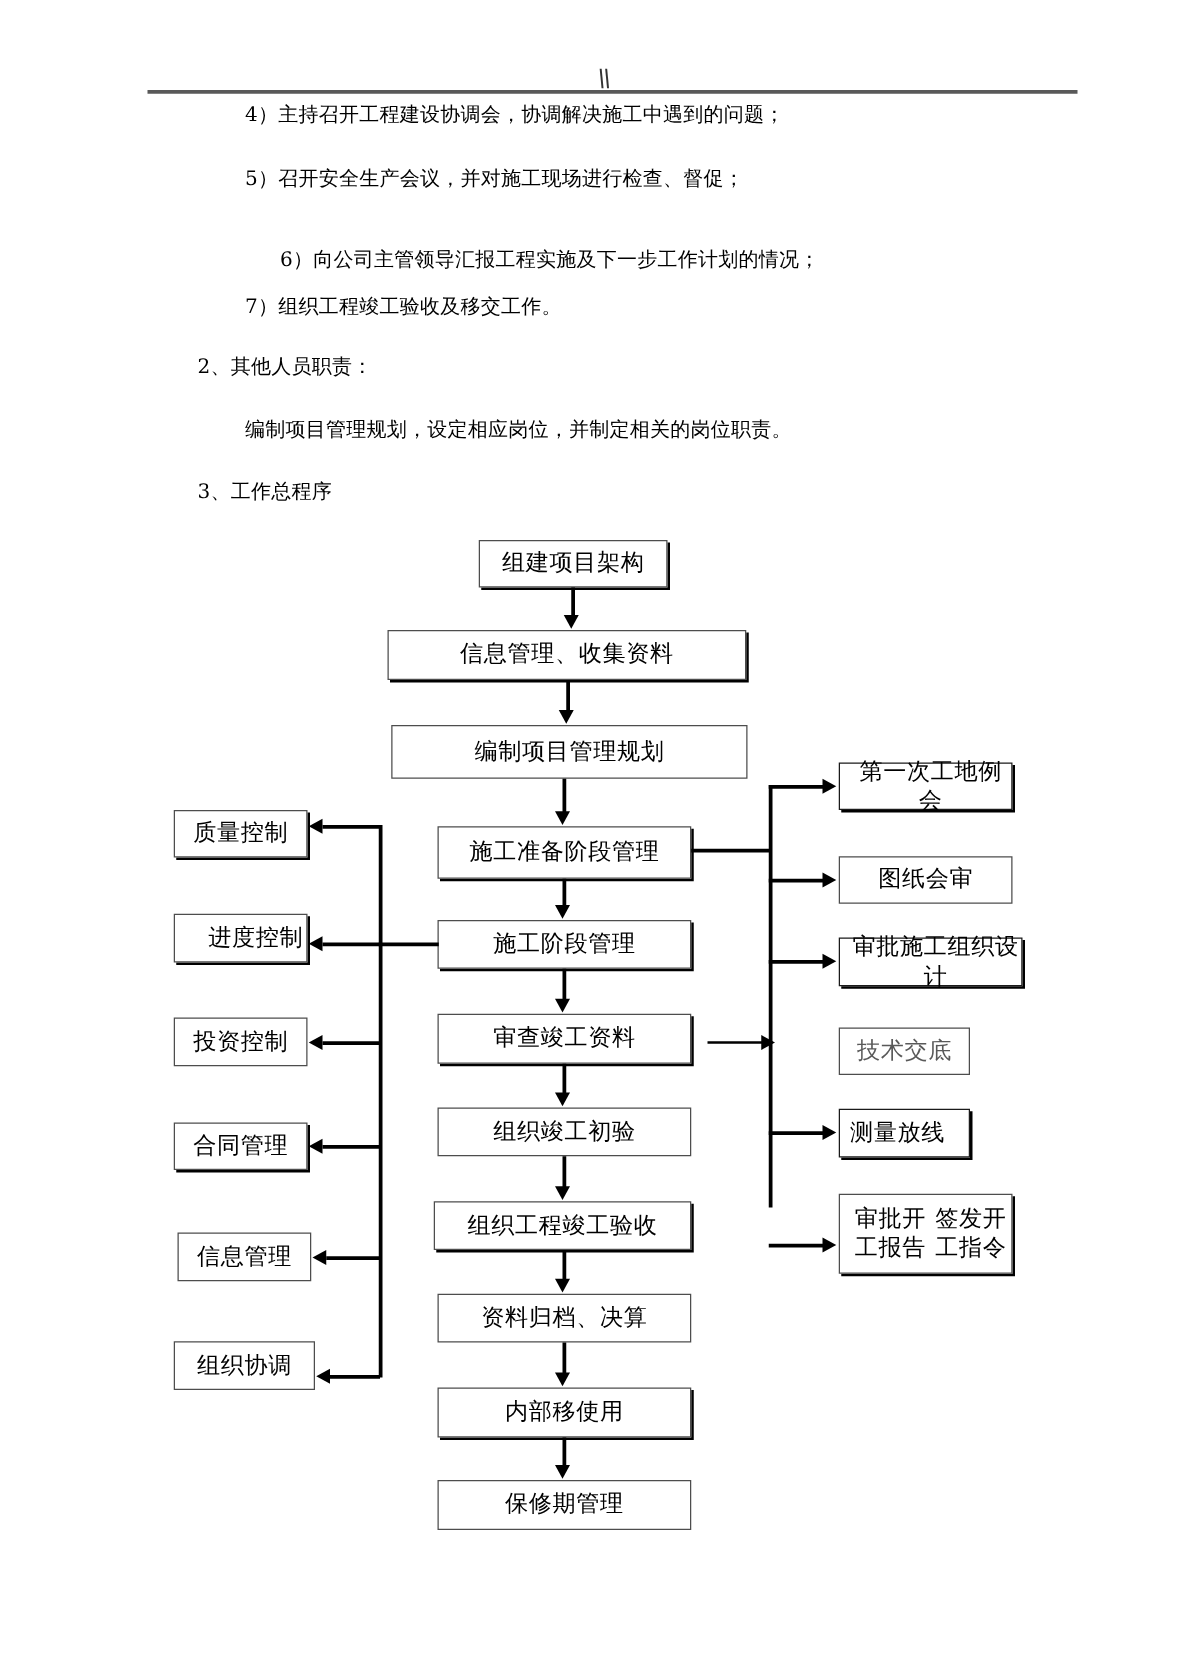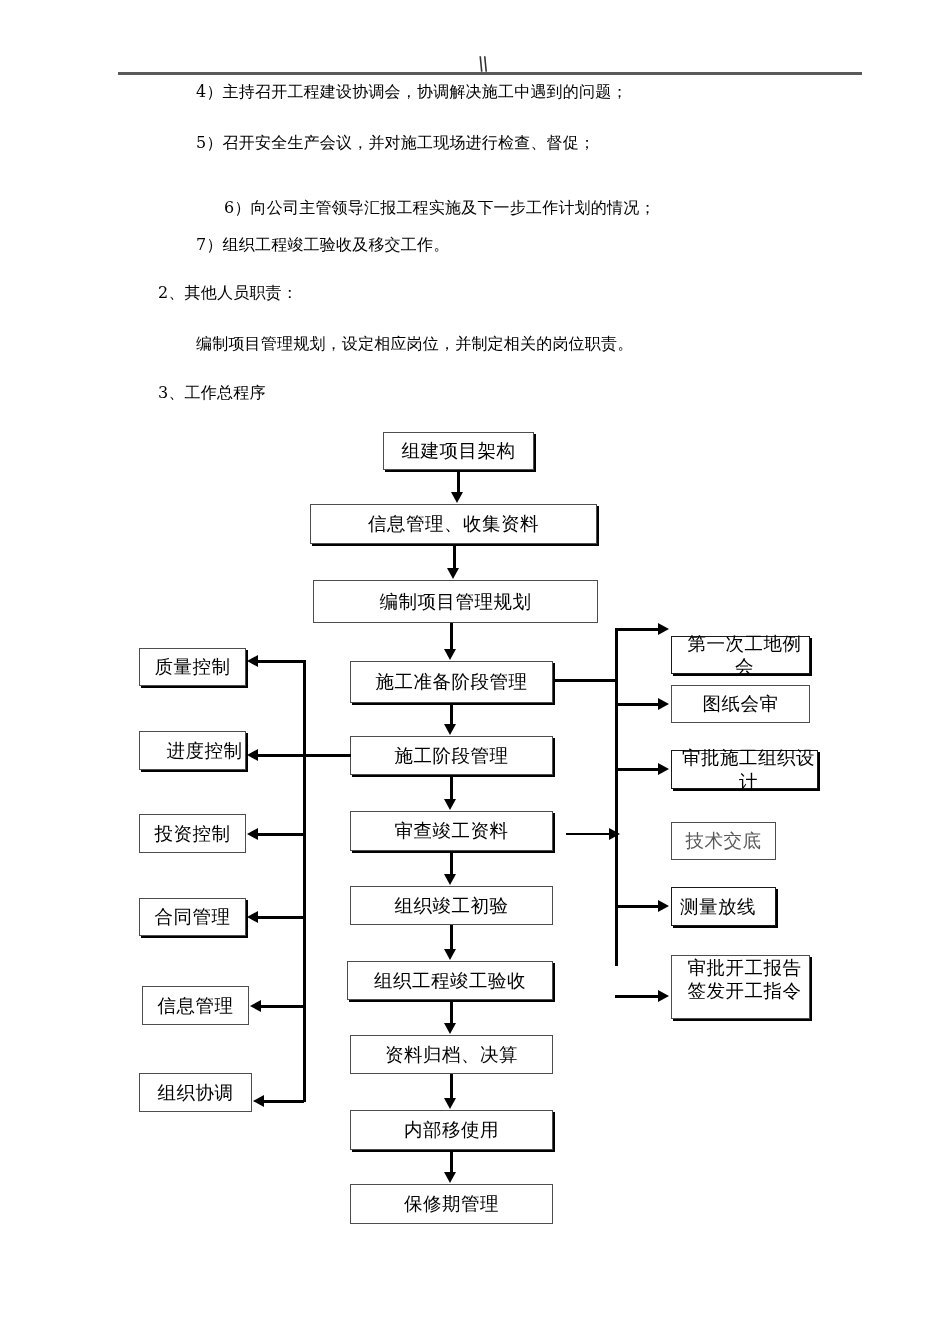--- a/index.html
+++ b/index.html
@@ -64,21 +64,21 @@
     line-height: 1.25;
     text-align: center;
     letter-spacing: 0.5px;
     color: #000000;
   }
   .fc-box.shadow {
     box-shadow: 2px 2px 0 0 #000000;
   }
   .fc-box.dark { border-color: #1a1a1a; }
   .fc-box.left-align { justify-content: flex-start; padding-left: 8px; }
-  .fc-box.two-line { flex-direction: column; }
+  .fc-box.two-line { flex-direction: row; }
   .fc-box.grey-text { color: #595959; }
 
   
   .ln {
     position: absolute;
     background: #000000;
   }
   .ln.v { width: 2.5px; }
   .ln.h { height: 2.5px; }
   .ln.thin.h { height: 2px; }
@@ -132,21 +132,21 @@
   <div class="fc-box shadow" style="left:350px; top:1110px; width:203px; height:40px;">内部移使用</div>
   <div class="fc-box" style="left:350px; top:1184px; width:203px; height:40px;">保修期管理</div>
 
   <div class="fc-box shadow" style="left:139px; top:648px; width:107px; height:38px;">质量控制</div>
   <div class="fc-box shadow" style="left:139px; top:731px; width:107px; height:39px;padding-left:24px;">进度控制</div>
   <div class="fc-box" style="left:139px; top:814px; width:107px; height:39px;">投资控制</div>
   <div class="fc-box shadow" style="left:139px; top:898px; width:107px; height:38px;">合同管理</div>
   <div class="fc-box" style="left:142px; top:986px; width:107px; height:39px;">信息管理</div>
   <div class="fc-box" style="left:139px; top:1073px; width:113px; height:39px;">组织协调</div>
 
-  <div class="fc-box shadow dark left-align" style="left:671px; top:610px; width:139px; height:38px;margin-top:26px;">第一次工地例会</div>
+  <div class="fc-box shadow dark left-align" style="left:671px; top:610px; width:139px; height:38px;">第一次工地例会</div>
   <div class="fc-box" style="left:671px; top:685px; width:139px; height:38px;">图纸会审</div>
   <div class="fc-box shadow dark left-align" style="left:671px; top:750px; width:147px; height:39px;">审批施工组织设计</div>
   <div class="fc-box grey-text" style="left:671px; top:822px; width:105px; height:38px;">技术交底</div>
   <div class="fc-box shadow dark left-align" style="left:671px; top:887px; width:105px; height:39px;">测量放线</div>
   <div class="fc-box shadow two-line left-align" style="left:671px; top:955px; width:139px; height:64px;">
     <span>审批开工报告</span>
     <span>签发开工指令</span>
   </div>
 
   <div class="ln v" style="left:457px; top:470px; height:23px;"></div>

